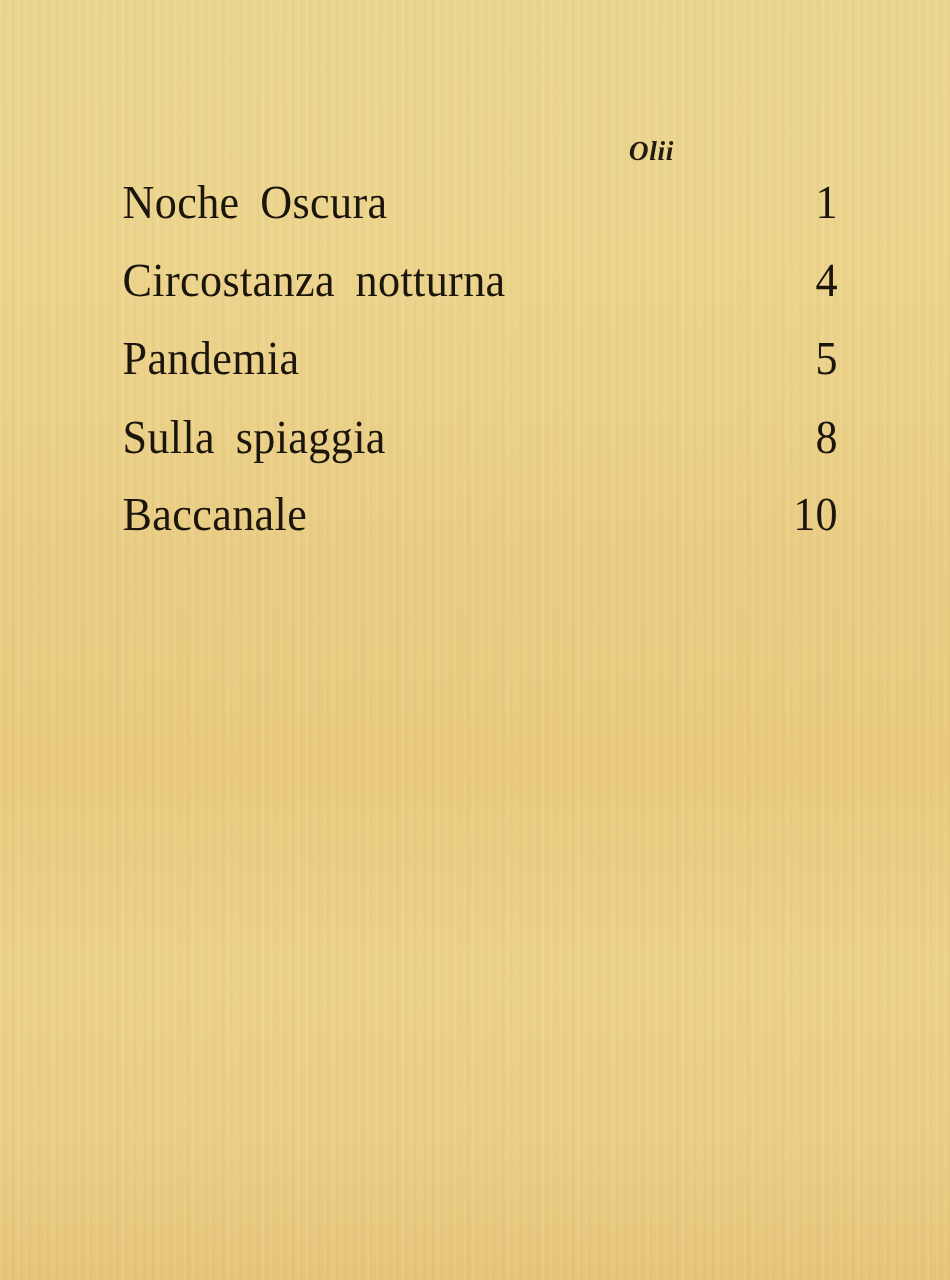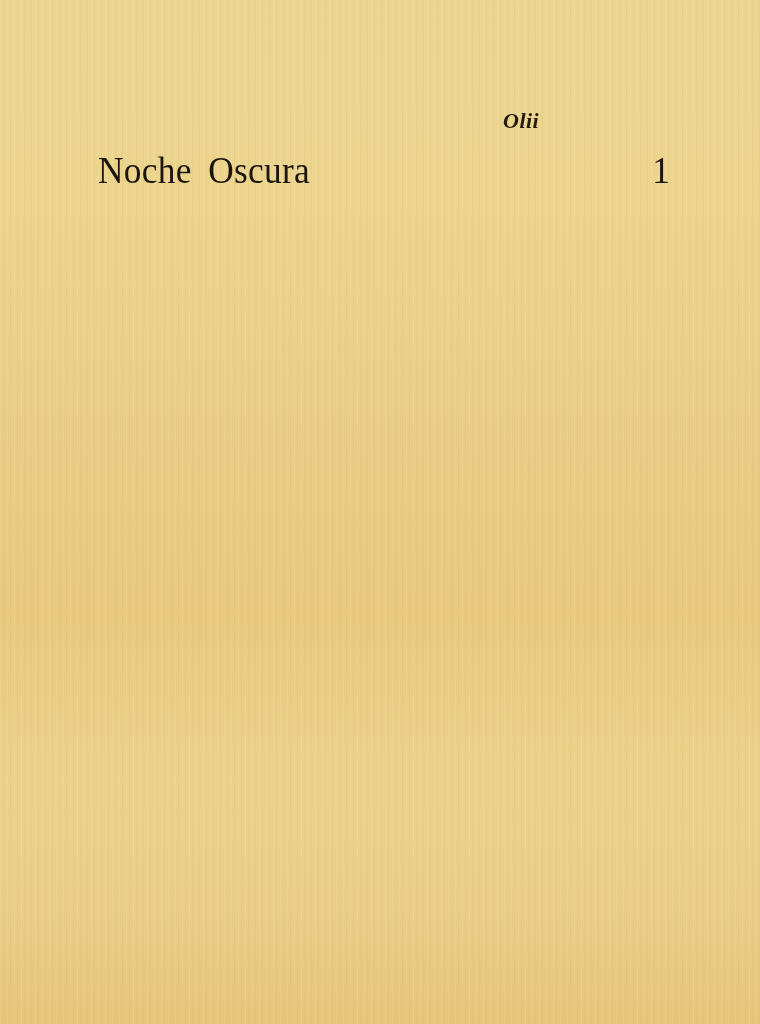--- a/index.html
+++ b/index.html
@@ -51,21 +51,21 @@
       left: 98px;
       top: 139px;
       width: 572px;
       margin: 0;
       padding: 0;
       list-style: none;
     }
     .toc-row {
       display: flex;
       justify-content: space-between;
-      align-items: center;
+      align-items: flex-start;
       height: 62.5px;
       line-height: 46px;
     }
     .toc-title {
       font-family: "Liberation Serif", "DejaVu Serif", serif;
       font-size: 38px;
       letter-spacing: 0.3px;
       word-spacing: 8px;
       transform: scaleX(0.93);
       transform-origin: left center;
@@ -86,14 +86,30 @@
 <body>
 
 <div class="page">
   <div class="section-label">Olii</div>
 
   <ul class="toc">
     <li class="toc-row">
       <span class="toc-title">Noche Oscura</span>
       <span class="toc-number">1</span>
     </li>
+    <li class="toc-row">
+      <span class="toc-title">Circostanza notturna</span>
+      <span class="toc-number">4</span>
+    </li>
+    <li class="toc-row">
+      <span class="toc-title">Pandemia</span>
+      <span class="toc-number">5</span>
+    </li>
+    <li class="toc-row">
+      <span class="toc-title">Sulla spiaggia</span>
+      <span class="toc-number">8</span>
+    </li>
+    <li class="toc-row">
+      <span class="toc-title">Baccanale</span>
+      <span class="toc-number">10</span>
+    </li>
   </ul>
 </div>
 
 </body></html>

